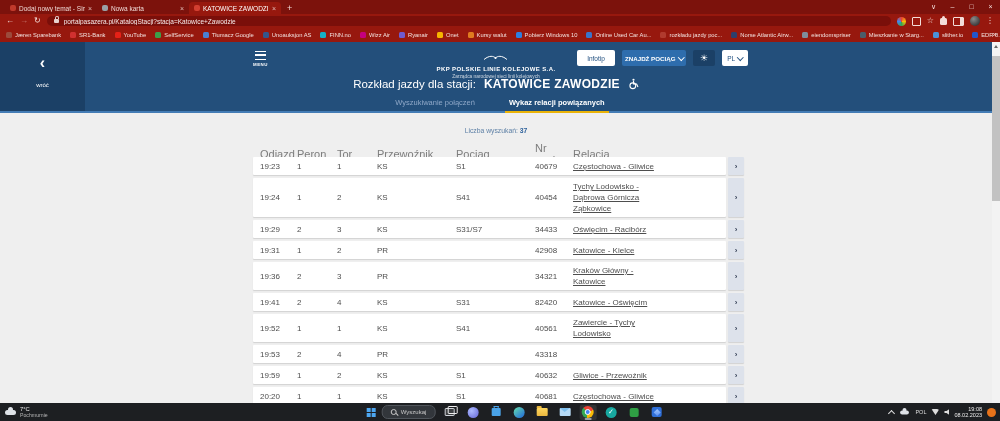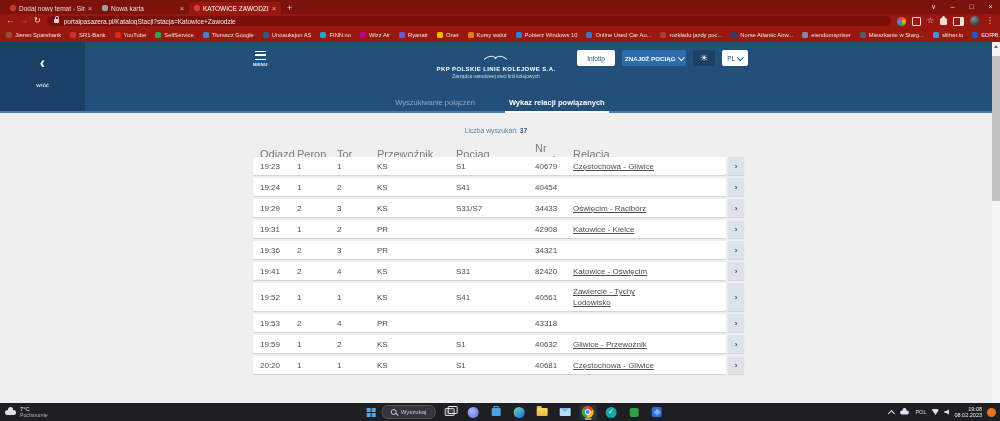--- a/index.html
+++ b/index.html
@@ -69,21 +69,21 @@
   .btn-find{width:64px;background:var(--accent_blue,#2e6dad);color:#fff;font-size:6.2px;font-weight:bold;gap:3px;}
   .btn-sun{width:22px;background:var(--header_navy_dark,#1b4066);color:#fff;font-size:9px;}
   .btn-lang{width:26px;background:#fff;color:#235180;font-size:6.5px;gap:3px;}
   .cdown{width:3.5px;height:3.5px;border-right:1.2px solid currentColor;border-bottom:1.2px solid currentColor;
          transform:rotate(45deg);display:inline-block;margin-top:-2px;}
   .titlerow{position:absolute;left:0;right:0;top:35px;display:flex;justify-content:center;align-items:center;gap:8px;color:#fff;}
   .title-prefix{font-size:11.5px;}
   .title-station{font-size:12px;font-weight:bold;letter-spacing:.3px;}
   .sitetabs{position:absolute;left:0;right:0;bottom:0;display:flex;justify-content:center;gap:26px;margin-left:8px;}
   .stab{font-size:7.5px;color:#8fa8c8;padding:0 4px 4px;}
-  .stab.active{color:#fff;font-weight:bold;border-bottom:2px solid #ffffff;margin-bottom:-2px;}
+  .stab.active{color:#fff;font-weight:bold;border-bottom:2px solid #eab308;margin-bottom:-2px;}
 
   
   .results{position:absolute;top:127px;left:0;width:992px;text-align:center;font-size:6.8px;color:#5e80a6;}
   .results b{color:#2f629c;}
   .table{position:absolute;left:253px;top:142px;width:492px;}
   .thead,.tcard{display:grid;grid-template-columns:37px 40px 40px 79px 79px 38px 1fr;
                 box-sizing:border-box;width:473px;padding-left:7px;align-items:center;}
   .thead{height:15px;font-size:11px;color:#7d7d7d;}
   .trow{display:flex;gap:2px;margin-bottom:3px;}
   .tcard{background:#fff;padding-top:3px;padding-bottom:3px;min-height:18px;border-radius:1px;
@@ -327,20 +327,29 @@
         <span class="cdown"></span>
       </div>
       <div class="btn btn-sun">
         <span>☀</span>
       </div>
       <div class="btn btn-lang">
         <span>PL</span>
         <span class="cdown"></span>
       </div>
     </div>
+    <div class="titlerow">
+      <span class="title-prefix">Rozkład jazdy dla stacji:</span>
+      <span class="title-station">KATOWICE ZAWODZIE</span>
+      <svg width="11" height="12" viewBox="0 0 16 17">
+        <circle cx="7" cy="11" r="4.2" fill="none" stroke="#fff" stroke-width="1.6"></circle>
+        <circle cx="8" cy="2.3" r="1.6" fill="#fff"></circle>
+        <path d="M8 4 v4.5 h4.5 l2 4.5" fill="none" stroke="#fff" stroke-width="1.6"></path>
+      </svg>
+    </div>
     <div class="sitetabs">
       <span class="stab">Wyszukiwanie połączeń</span>
       <span class="stab active">Wykaz relacji powiązanych</span>
     </div>
   </div>
 
   <div class="results">
     <span>Liczba wyszukań:</span>
     <b>37</b>
   </div>
@@ -372,20 +381,21 @@
   </div>
 
   <div class="trow">
     <div class="tcard">
       <span class="cell">19:24</span>
       <span class="cell">1</span>
       <span class="cell">2</span>
       <span class="cell">KS</span>
       <span class="cell">S41</span>
       <span class="cell">40454</span>
+      <span class="cell relacja">Tychy Lodowisko - Dąbrowa Górnicza Ząbkowice</span>
     </div>
     <div class="rowbtn">
       <span class="row-chev">›</span>
     </div>
   </div>
 
   <div class="trow">
     <div class="tcard">
       <span class="cell">19:29</span>
       <span class="cell">2</span>
@@ -416,20 +426,21 @@
   </div>
 
   <div class="trow">
     <div class="tcard">
       <span class="cell">19:36</span>
       <span class="cell">2</span>
       <span class="cell">3</span>
       <span class="cell">PR</span>
       <span class="cell"></span>
       <span class="cell">34321</span>
+      <span class="cell relacja">Kraków Główny - Katowice</span>
     </div>
     <div class="rowbtn">
       <span class="row-chev">›</span>
     </div>
   </div>
 
   <div class="trow">
     <div class="tcard">
       <span class="cell">19:41</span>
       <span class="cell">2</span>

